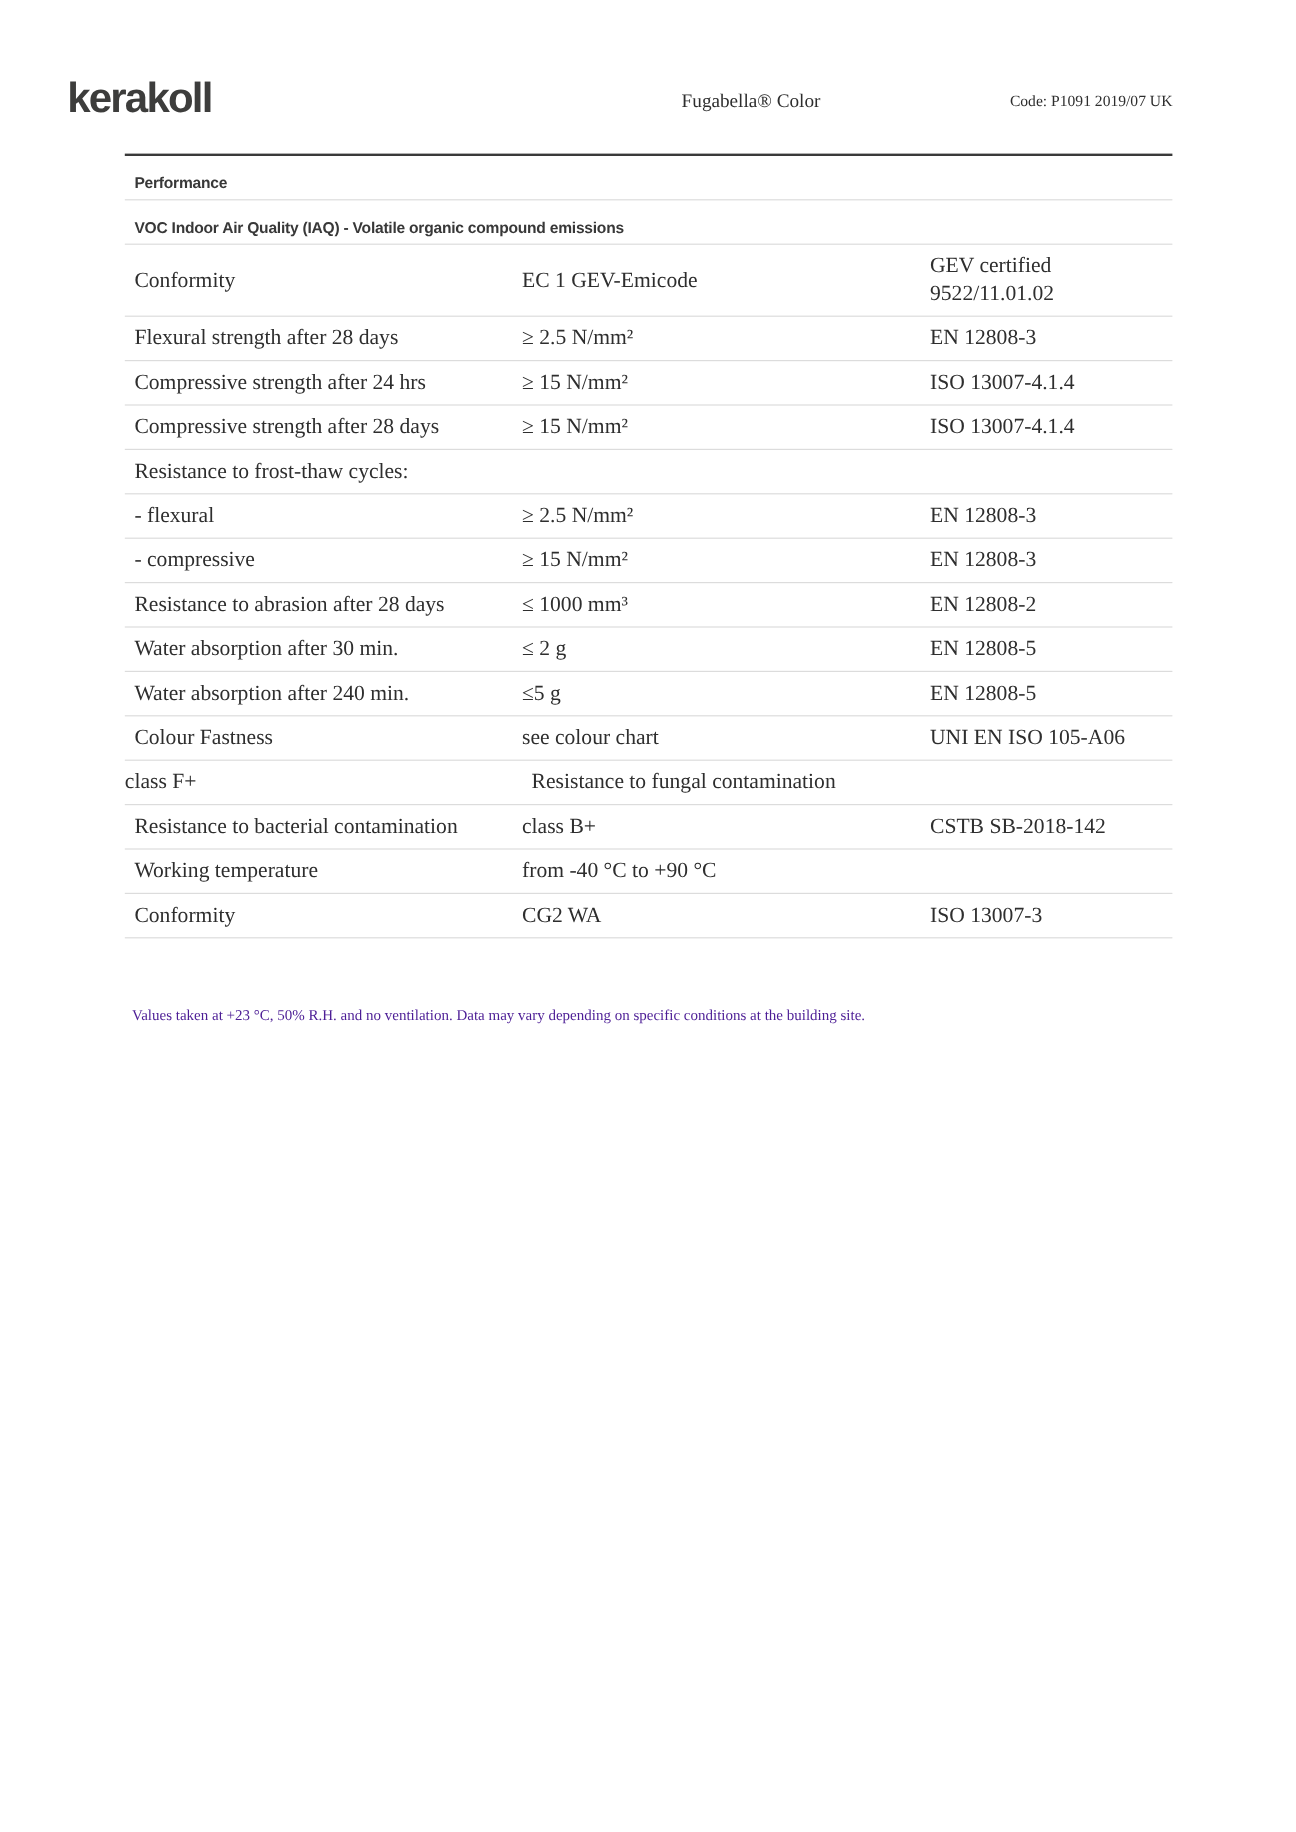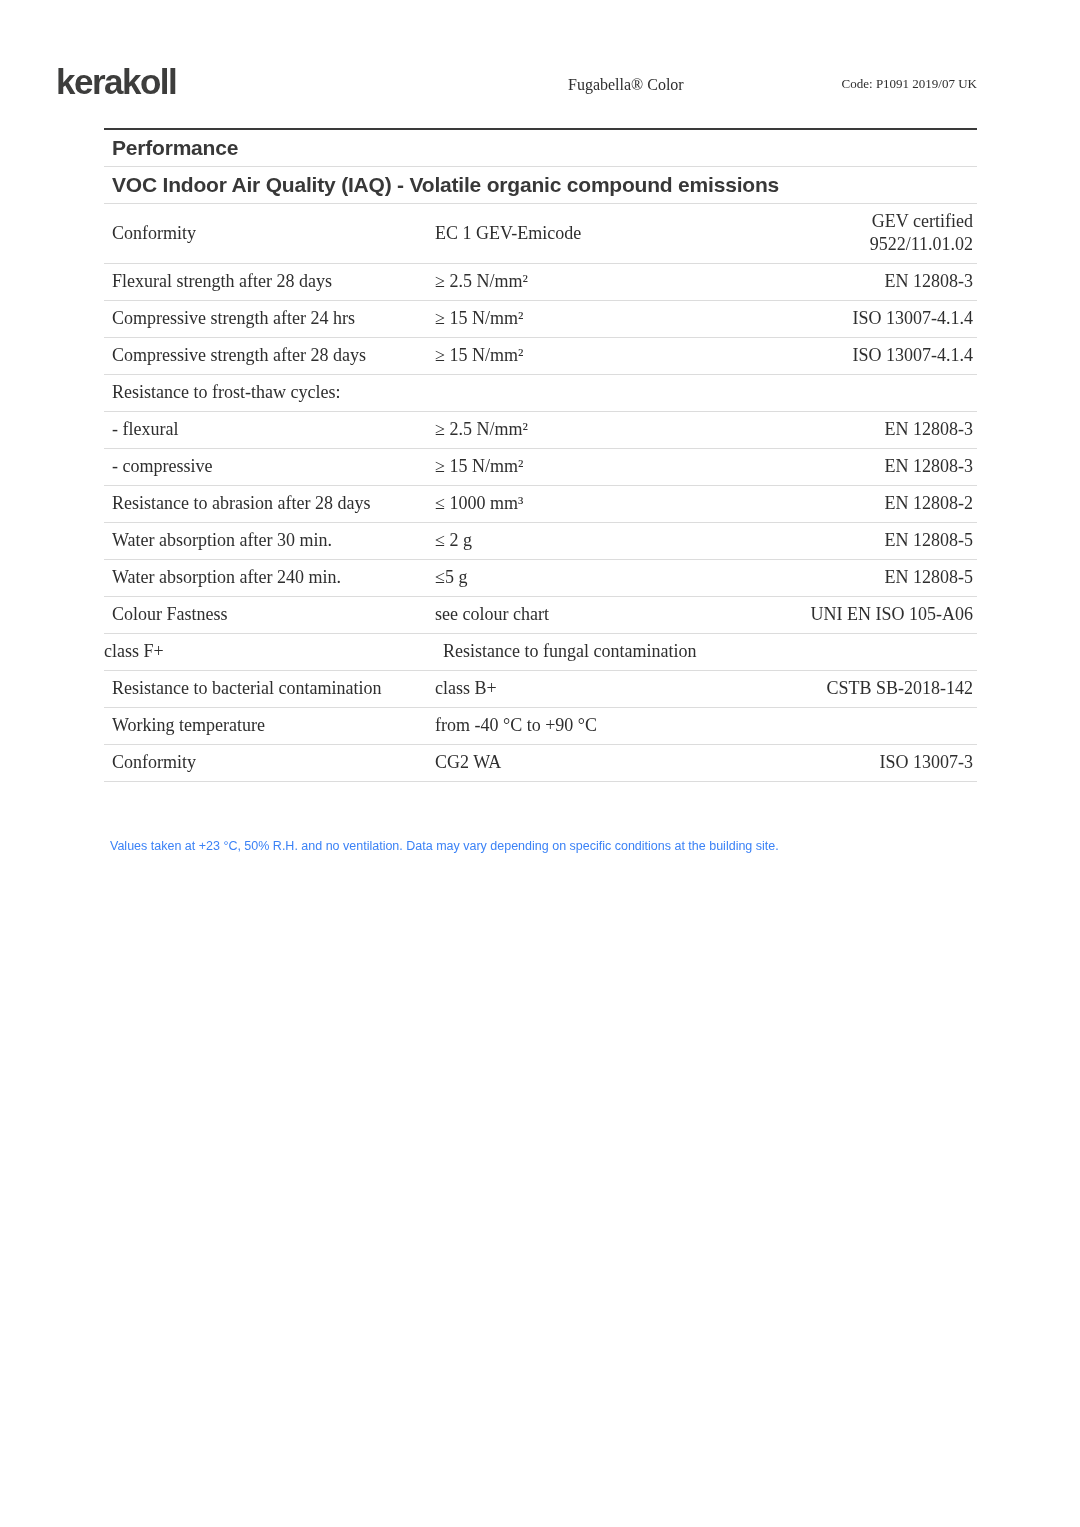--- a/index.html
+++ b/index.html
@@ -49,52 +49,52 @@
     top: 128px;
     width: 873px;
     border-top: 2px solid #3a3a3a;
   }
   .row {
     border-bottom: 1px solid #dcdcdc;
   }
   .row-section {
     min-height: 37px;
     display: flex;
-    align-items: center;
+    align-items: flex-end;
     padding: 6px 8px;
     font-family: "Liberation Sans", sans-serif;
     font-weight: bold;
-    font-size: 21px;
+    font-size: 13px;
     color: #383838;
     letter-spacing: -0.2px;
   }
   .row-data {
     display: grid;
     grid-template-columns: 331px 340px 202px;
     min-height: 37px;
     align-items: center;
   }
   .cell {
     padding: 6px 4px 6px 0;
     font-family: "Liberation Serif", serif;
     font-size: 18px;
     line-height: 1.3;
     color: #2e2e2e;
   }
   .cell-property { padding-left: 8px; }
-  .cell-standard { white-space: pre-line; text-align: right; }
+  .cell-standard { white-space: pre-line; }
   
   .footnote {
     position: absolute;
     left: 110px;
     top: 839px;
     width: 860px;
-    font-family: Liberation Sans, sans-serif;
+    font-family: Liberation Serif, serif;
     font-size: 12.5px;
-    color: #3b82f6;
+    color: #4c1d95;
   }
 </style>
 </head>
 <body>
 
 <div class="page">
 
   <div class="header">
     <div class="logo">kerakoll</div>
     <div class="product-name">Fugabella® Color</div>

